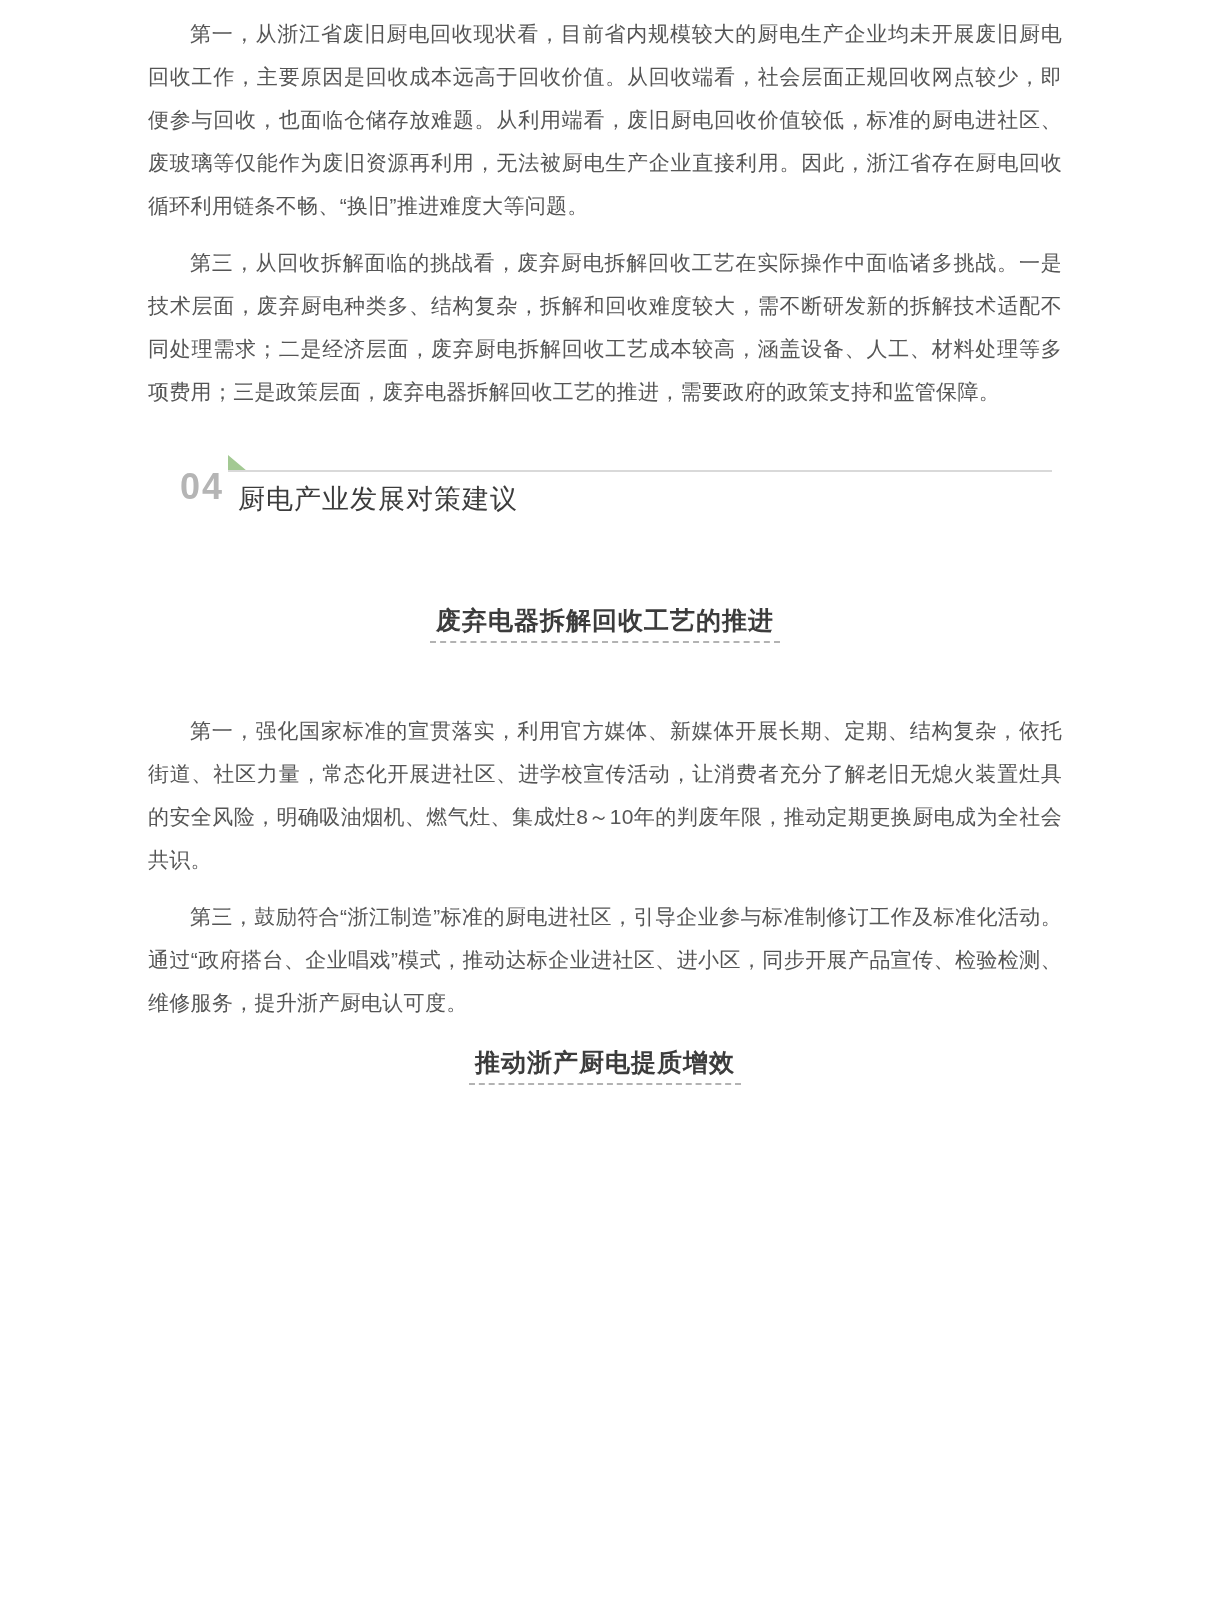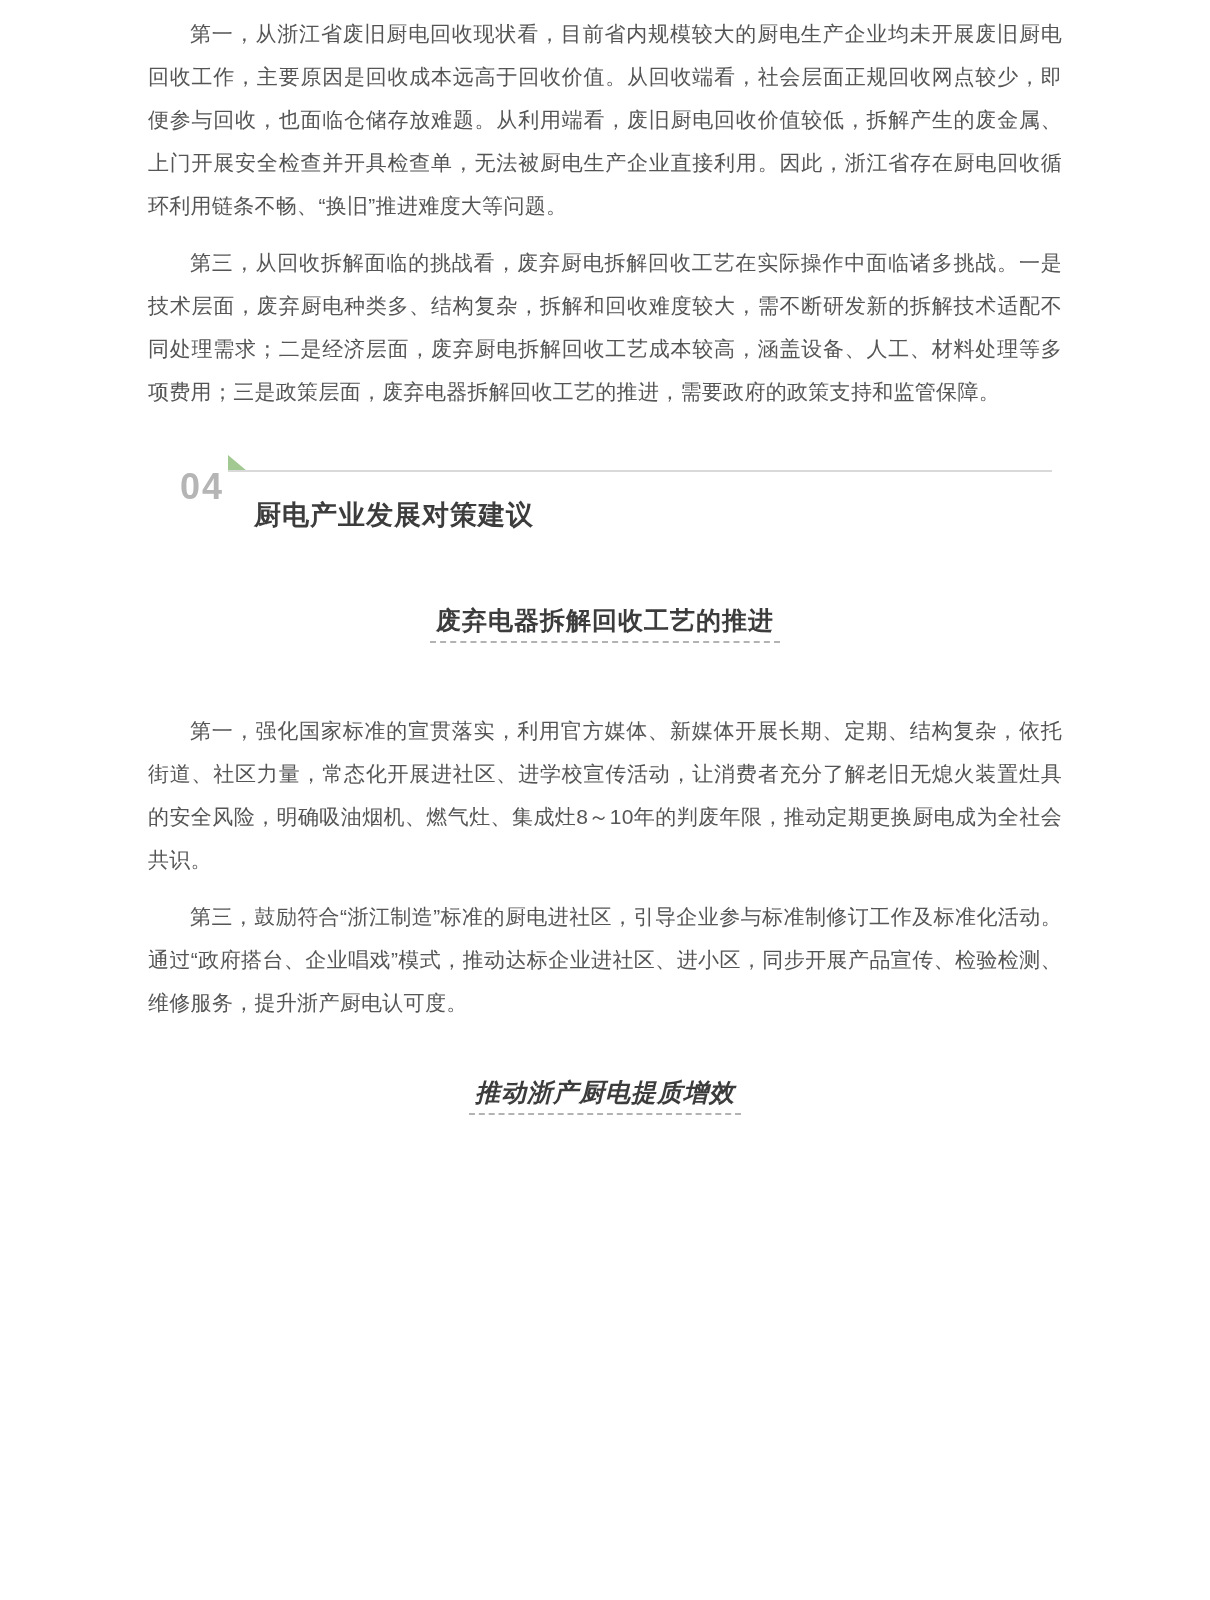--- a/index.html
+++ b/index.html
@@ -57,50 +57,50 @@
     left: 80px;
     right: 10px;
     top: 15px;
     height: 2px;
     background: #d9d9d9;
   }
   .sec-title {
     position: absolute;
     left: 90px;
     top: 26px;
-    margin: 16px;
+    margin: 0;
     font-size: 27px;
-    font-weight: bold;
+    font-weight: normal;
     color: #3c3c3c;
     letter-spacing: 1px;
   }
   
   .center-heading {
     text-align: center;
     line-height: 30px;
   }
   .ch-1 { margin: 72px 0 66px 0; }
-  .ch-2 { margin: 53px 0 0 0; font-style: italic; }
+  .ch-2 { margin: 23px 0 0 0; }
   .ch-text {
     display: inline-block;
     font-size: 25px;
     font-weight: bold;
     color: #3c3c3c;
     letter-spacing: 1px;
     padding: 0 6px 6px 6px;
     border-bottom: 2px dashed #b3b3b3;
   }
 </style>
 </head>
 <body>
 
 <div class="page">
   <div class="content">
 
-    <p class="body-para">第一，从浙江省废旧厨电回收现状看，目前省内规模较大的厨电生产企业均未开展废旧厨电回收工作，主要原因是回收成本远高于回收价值。从回收端看，社会层面正规回收网点较少，即便参与回收，也面临仓储存放难题。从利用端看，废旧厨电回收价值较低，拆解产生的废金属、上门开展安全检查并开具检查单，无法被厨电生产企业直接利用。因此，浙江省存在厨电回收循环利用链条不畅、“换旧”推进难度大等问题。</p>
+    <p class="body-para">第一，从浙江省废旧厨电回收现状看，目前省内规模较大的厨电生产企业均未开展废旧厨电回收工作，主要原因是回收成本远高于回收价值。从回收端看，社会层面正规回收网点较少，即便参与回收，也面临仓储存放难题。从利用端看，废旧厨电回收价值较低，标准的厨电进社区、废玻璃等仅能作为废旧资源再利用，无法被厨电生产企业直接利用。因此，浙江省存在厨电回收循环利用链条不畅、“换旧”推进难度大等问题。</p>
 
 
     <p class="body-para">第三，从回收拆解面临的挑战看，废弃厨电拆解回收工艺在实际操作中面临诸多挑战。一是技术层面，废弃厨电种类多、结构复杂，拆解和回收难度较大，需不断研发新的拆解技术适配不同处理需求；二是经济层面，废弃厨电拆解回收工艺成本较高，涵盖设备、人工、材料处理等多项费用；三是政策层面，废弃电器拆解回收工艺的推进，需要政府的政策支持和监管保障。</p>
 
     <div class="section-header">
       <span class="sec-num">04</span>
       <span class="tri"></span>
       <span class="rule"></span>
       <h2 class="sec-title">厨电产业发展对策建议</h2>
     </div>

